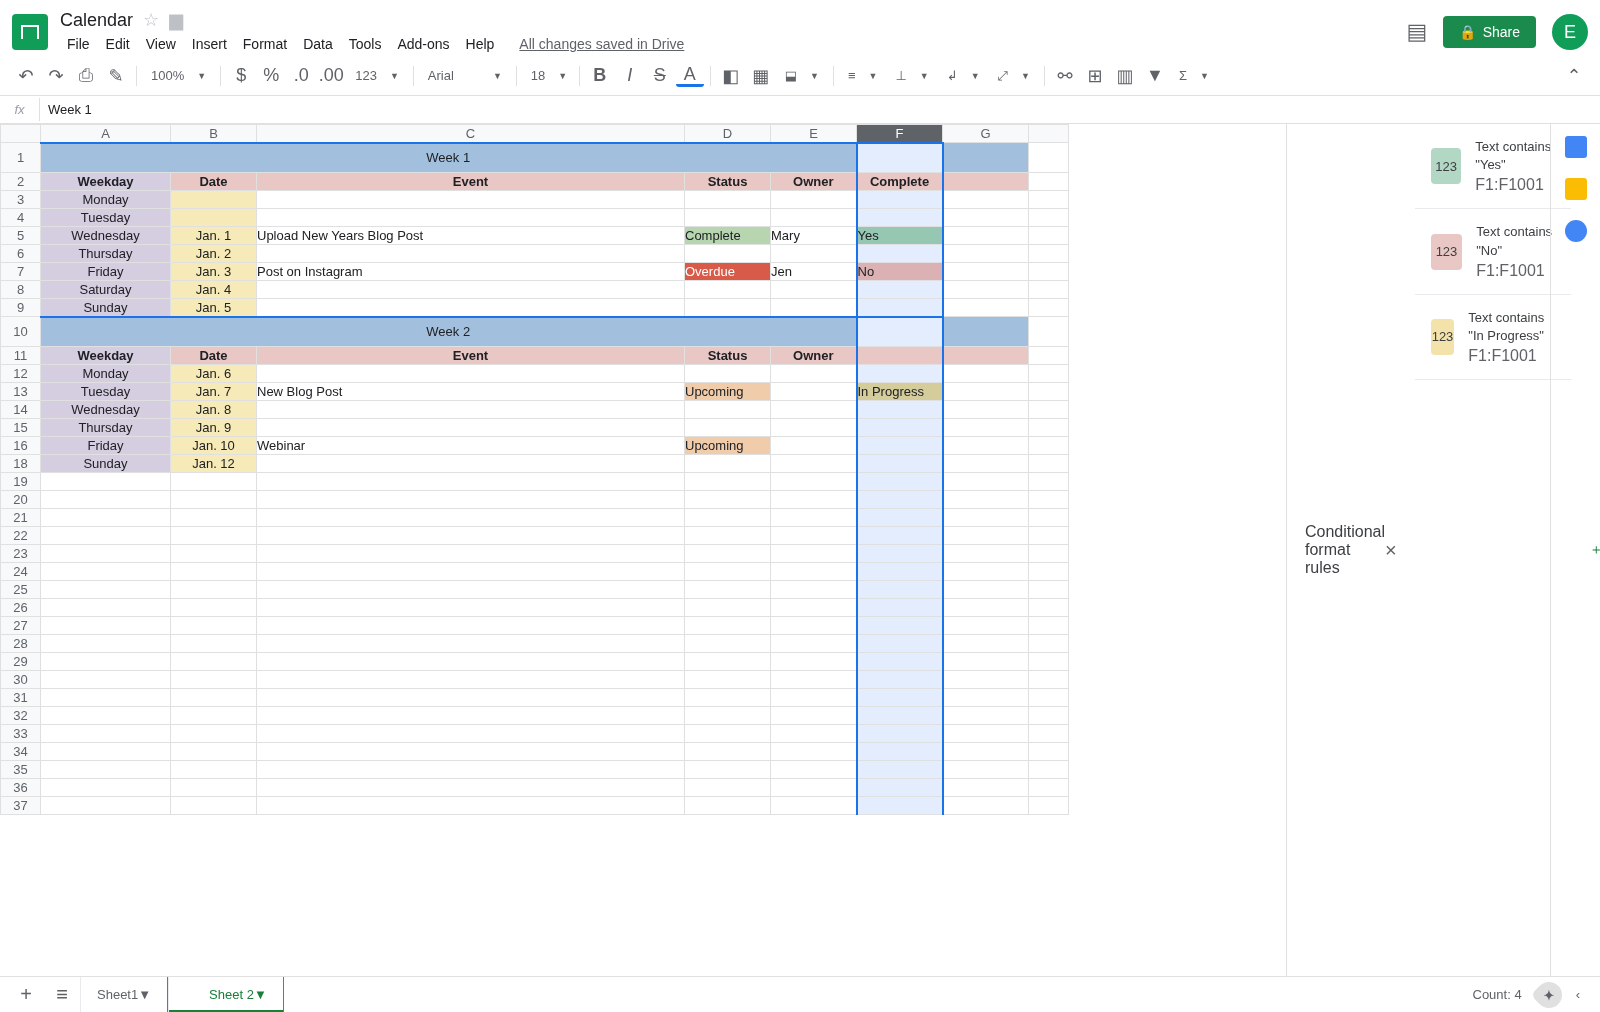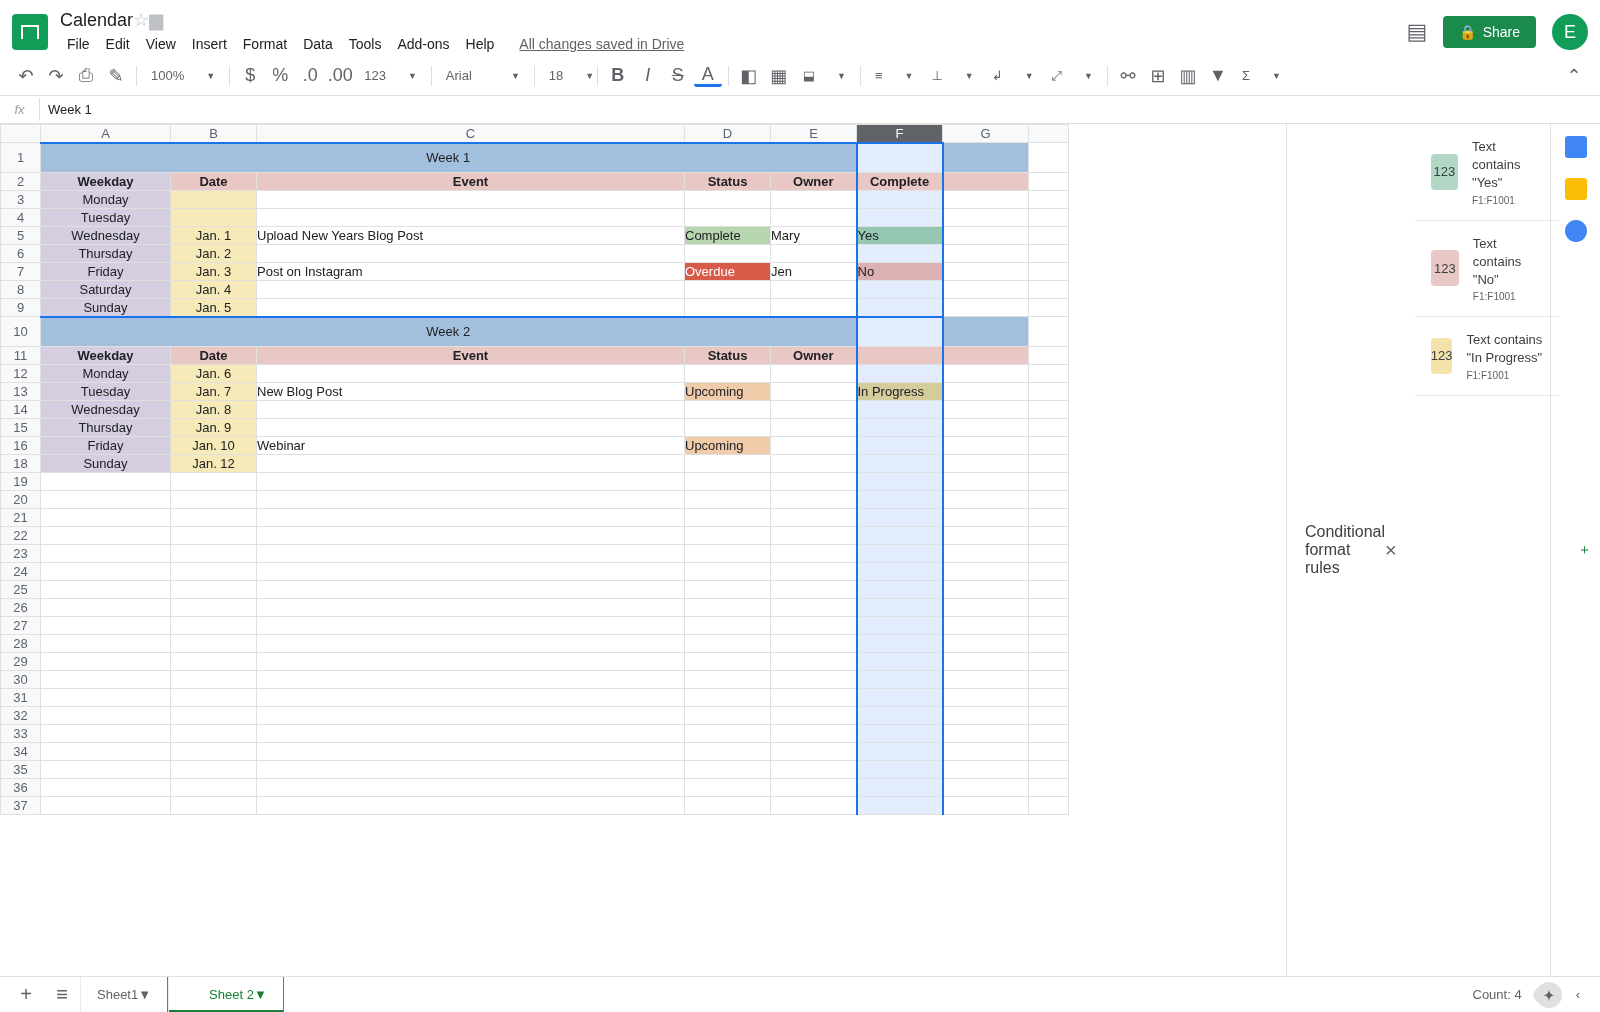--- a/index.html
+++ b/index.html
@@ -9,55 +9,55 @@
 .logo { width: 36px; height: 36px; background: #0f9d58; border-radius: 4px; position: relative; margin-right: 12px; }
 .logo::before { content: ''; position: absolute; background: #fff; width: 18px; height: 14px; top: 11px; left: 9px; }
 .logo::after { content: ''; position: absolute; background: #0f9d58; width: 14px; height: 10px; top: 13px; left: 11px;
   box-shadow: inset 0 0 0 0 #fff; border-top: 2px solid #0f9d58; }
 .logo-grid { position: absolute; top: 13px; left: 11px; width: 14px; height: 10px; }
 .logo-grid::before, .logo-grid::after { content:''; position:absolute; background:#0f9d58; }
 .logo-grid::before { left: 4px; top: 0; width: 2px; height: 10px; }
 .logo-grid::after { top: 4px; left: 0; width: 14px; height: 2px; }
 
 .doc-area { flex: 1; display: flex; flex-direction: column; }
-.doc-name-row { display: flex; align-items: flex-end; }
+.doc-name-row { display: flex; align-items: flex-end; gap: 10px; }
 .doc-name { font-size: 18px; color: #202124; font-weight: 400; }
 .star-icon, .folder-icon { color: #bdc1c6; font-size: 18px; cursor: pointer; }
 .menus { display: flex; gap: 2px; margin-top: 2px; align-items: center; }
 .menu-item { padding: 3px 7px; font-size: 14px; color: #202124; border-radius: 3px; cursor: pointer; }
 .saved { color: #5f6368; text-decoration: underline; font-size: 14px; margin-left: 16px; }
 
 .titlebar-right { display: flex; align-items: center; gap: 16px; }
 .comment-icon { font-size: 22px; color: #5f6368; cursor: pointer; }
 .share-btn { background: #1a8b4c; color: #fff; border: none; border-radius: 4px; padding: 8px 16px; font-size: 14px; font-weight: 500; display: flex; align-items: center; gap: 6px; cursor: pointer; }
 .avatar { width: 36px; height: 36px; border-radius: 50%; background: #0f9d58; color: #fff; display: flex; align-items: center; justify-content: center; font-size: 18px; font-weight: 500; }
 
 .toolbar { display: flex; align-items: center; padding: 4px 12px; border-bottom: 1px solid #e0e0e0; height: 40px; gap: 2px; }
 .tb { width: 28px; height: 28px; display: flex; align-items: center; justify-content: center; color: #5f6368; cursor: pointer; font-size: 18px; border-radius: 3px; }
-.tb.wide { width: auto; padding: 0 8px; font-size: 13px; gap: 20px; }
+.tb.wide { width: auto; padding: 0 8px; font-size: 13px; gap: 11px; }
 .tb-sep { width: 1px; height: 20px; background: #e0e0e0; margin: 0 4px; }
 .tb .caret { font-size: 9px; margin-left: 2px; }
 .collapse-toolbar { margin-left: auto; }
 
 .fx-bar { display: flex; align-items: center; height: 28px; border-bottom: 1px solid #e0e0e0; }
 .fx-cell { width: 40px; text-align: center; color: #9aa0a6; font-style: italic; border-right: 1px solid #e0e0e0; font-size: 13px; padding: 4px 0;}
 .fx-val { padding: 4px 8px; font-size: 13px; flex: 1; }
 
 .main { display: flex; height: calc(100vh - 56px - 40px - 28px - 36px); }
 .grid-area { flex: 1; overflow: auto; position: relative; }
 .side-panel { width: 264px; border-left: 1px solid #e0e0e0; display: flex; flex-direction: row; }
 .side-rail { width: 50px; border-left: 1px solid #e0e0e0; display: flex; flex-direction: column; align-items: center; padding-top: 12px; gap: 20px; }
 .rail-icon { width: 22px; height: 22px; border-radius: 3px; cursor: pointer; }
 
 .side-header { display: flex; align-items: center; justify-content: space-between; padding: 16px 18px; font-size: 16px; font-weight: 500; color: #3c4043;}
 .close-x { font-size: 20px; color: #5f6368; cursor: pointer; }
 .rule { display: flex; align-items: center; padding: 14px 16px; border-bottom: 1px solid #e8eaed; gap: 14px; cursor: pointer; }
 .rule-swatch { width: 42px; height: 36px; border-radius: 4px; display: flex; align-items: center; justify-content: center; font-size: 13px; color: #3c4043; }
 .rule-text { font-size: 13px; color: #3c4043; line-height: 1.4; }
-.rule-range { font-size: 10px; color: #5f6368; margin-top: 2px; }
+.rule-range { font-size: 16px; color: #5f6368; margin-top: 2px; }
 .add-rule { color: #188038; font-size: 14px; font-weight: 500; padding: 18px; display: flex; align-items: center; gap: 10px; cursor: pointer; }
 
 table.sheet { border-collapse: collapse; table-layout: fixed; }
 .sheet th, .sheet td { border: 1px solid #e0e0e0; font-size: 13px; padding: 0; height: 18px; }
 .corner { width: 40px; background: #f8f9fa; border-right: 1px solid #ccc; border-bottom: 1px solid #ccc; }
 .colhdr { background: #f8f9fa; text-align: center; font-weight: 400; color: #5f6368; height: 22px; font-size: 11px; border-bottom: 1px solid #ccc;}
 .rowhdr { background: #f8f9fa; text-align: center; font-weight: 400; color: #5f6368; width: 40px; font-size: 11px; border-right: 1px solid #ccc;}
 .colhdr.sel { background: #5f6368; color: #fff; }
 .cell { padding: 2px 4px; height: 18px; overflow: hidden; white-space: nowrap; }
 .week-banner { background: #a2c0de; text-align: center; font-size: 22px; font-weight: 400; height: 30px !important; }

